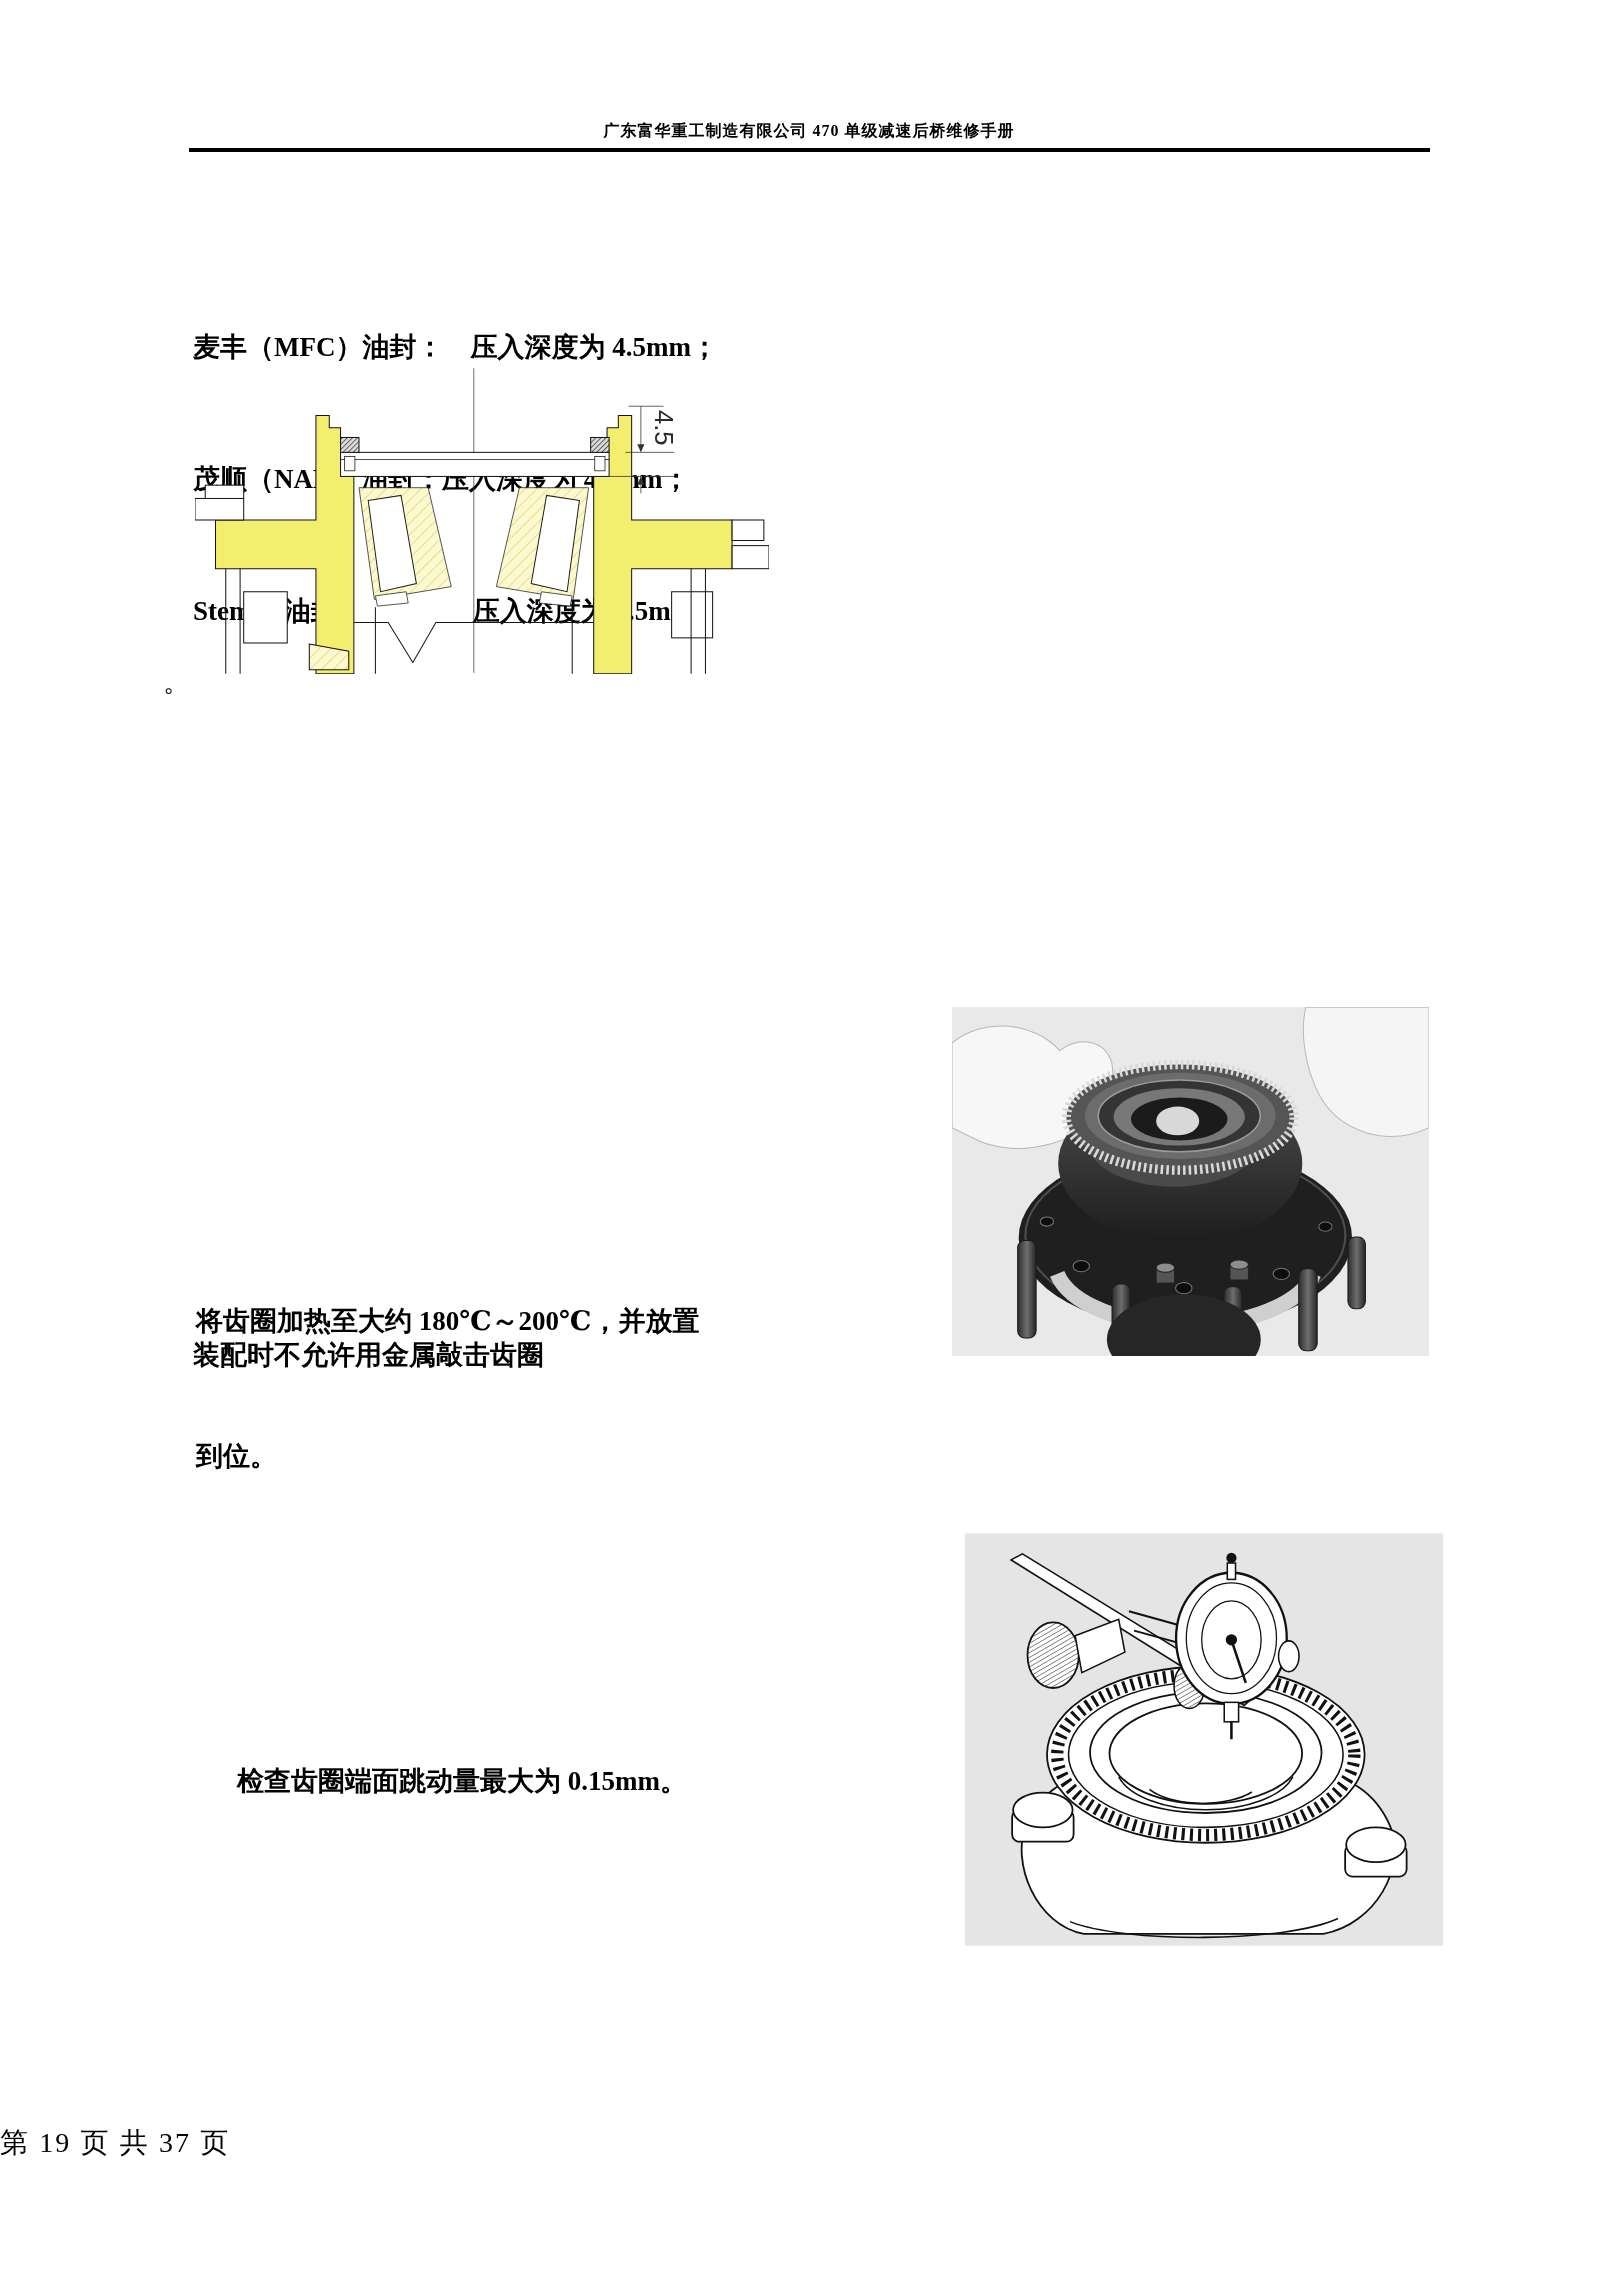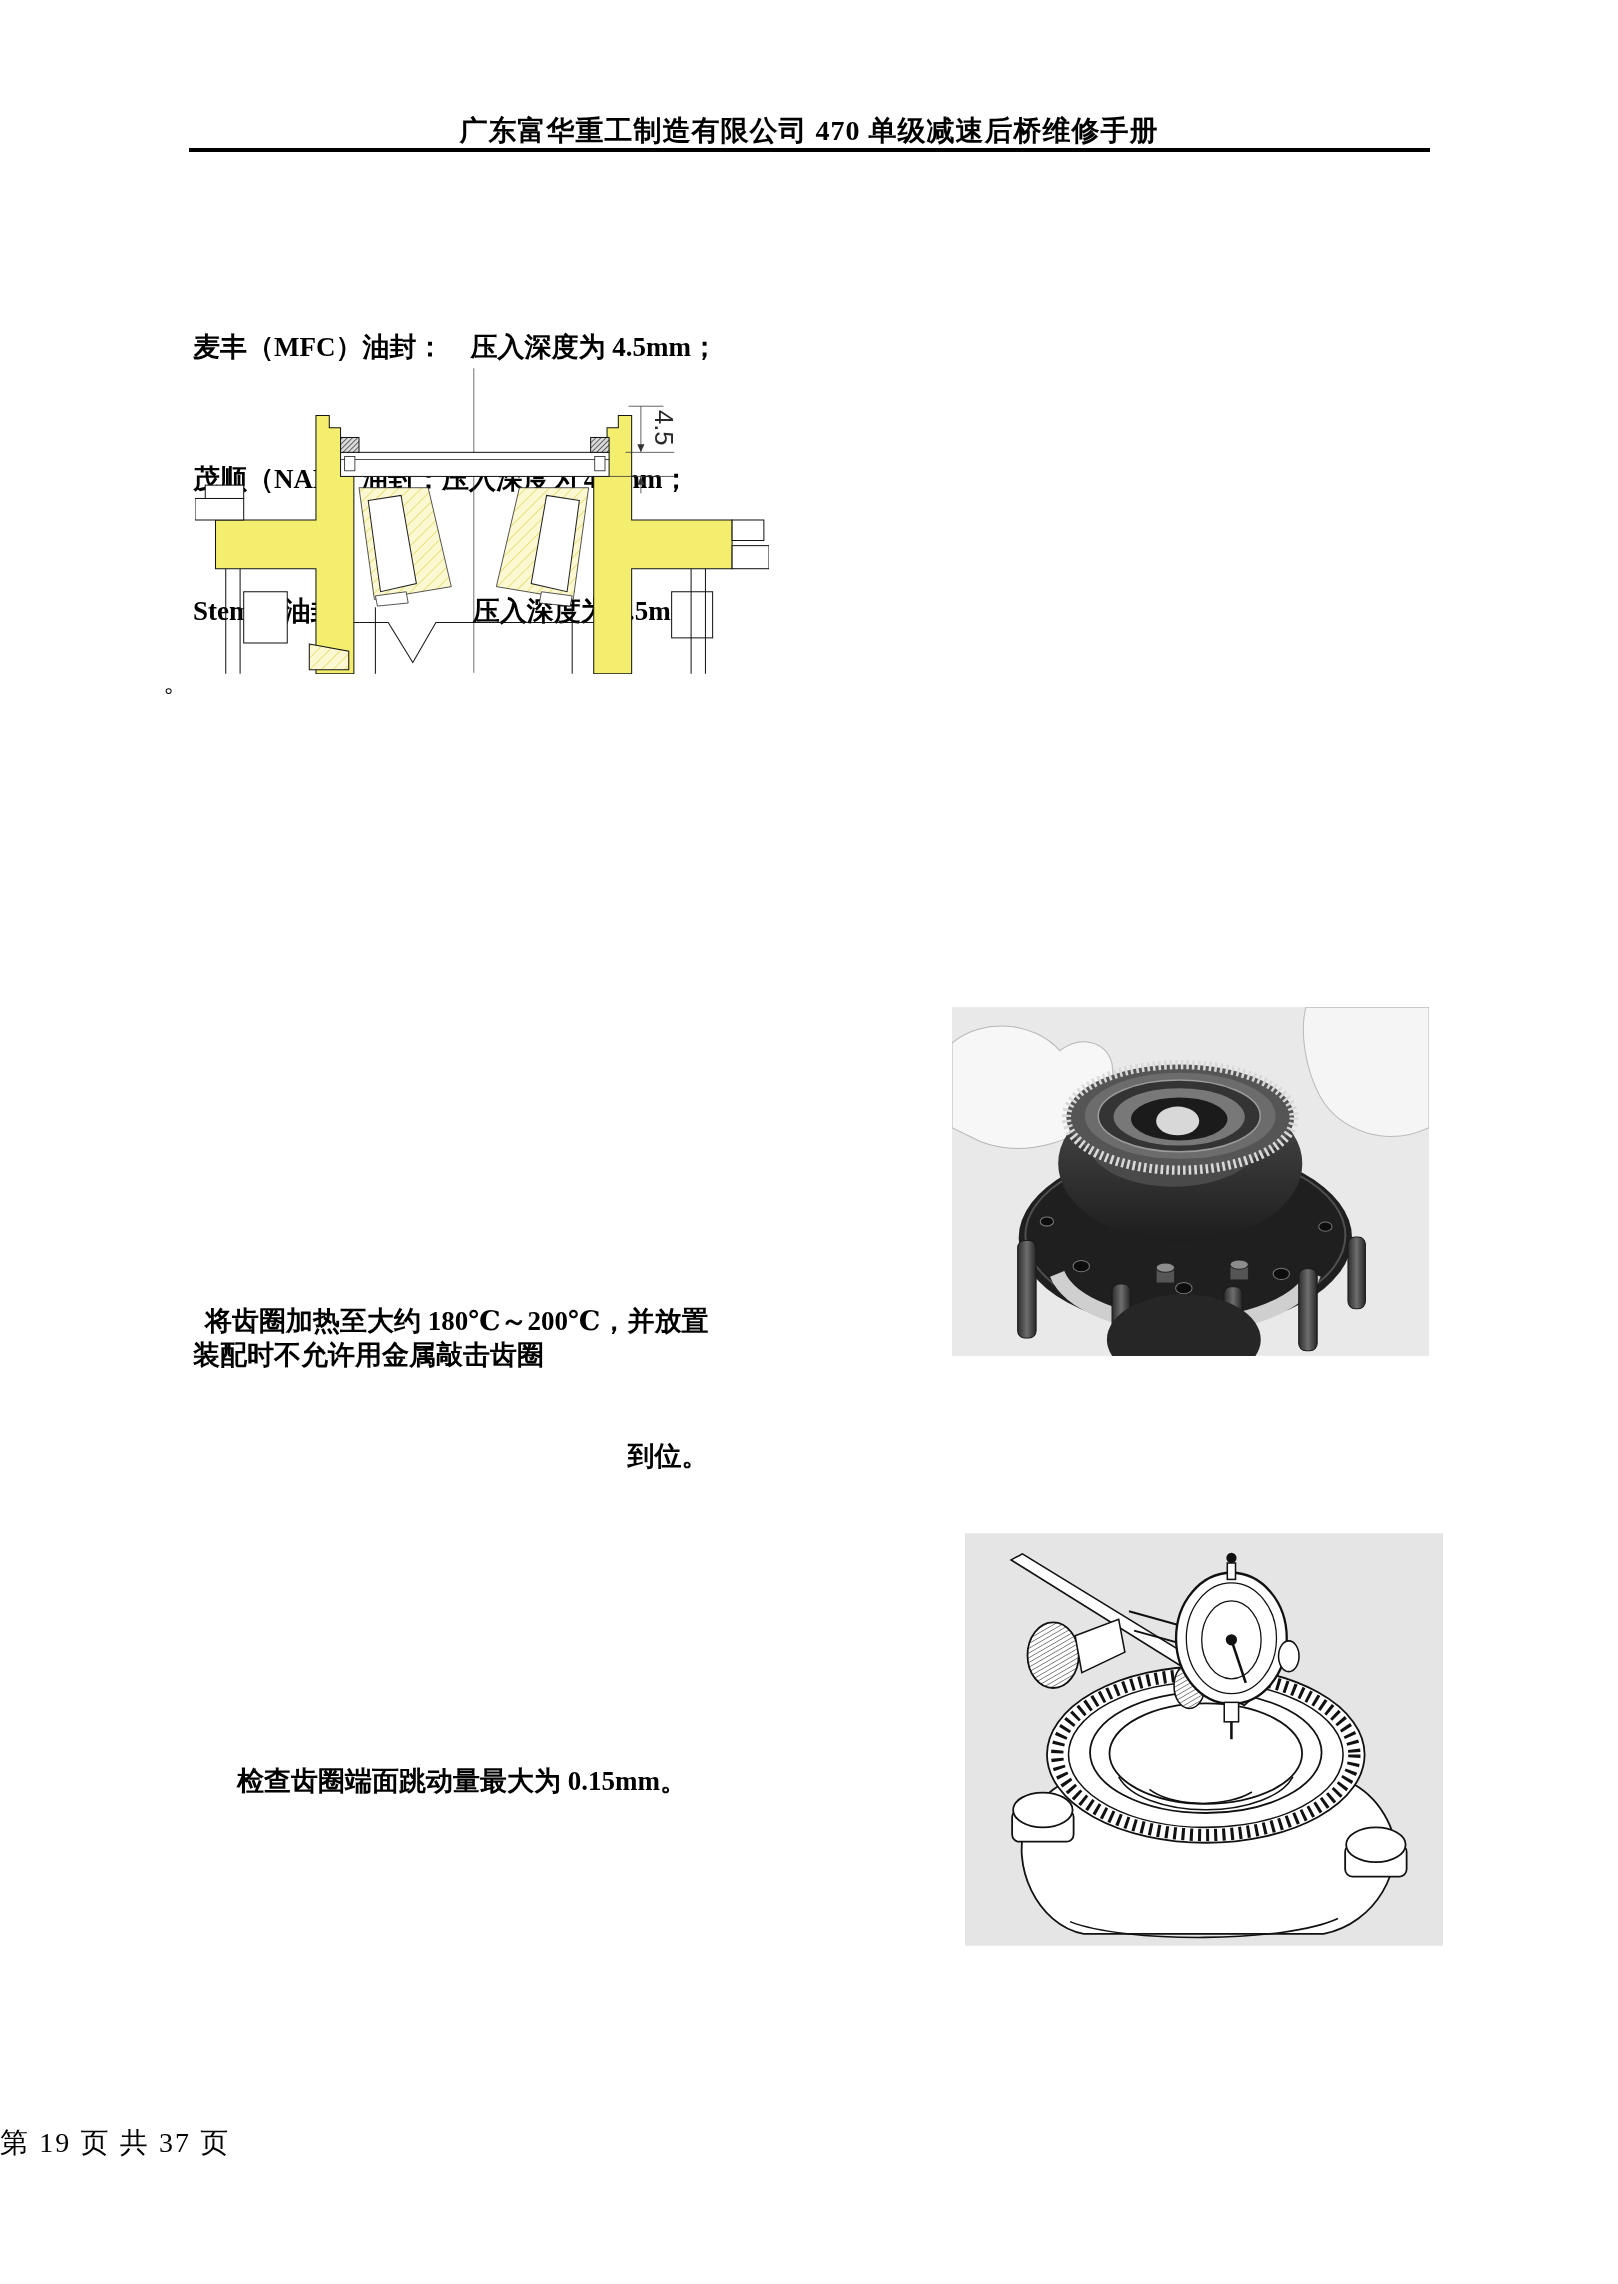--- a/index.html
+++ b/index.html
@@ -6,30 +6,30 @@
   .page{
     position:relative;
     width:1618px;height:2284px;
     background:#ffffff;
     font-family:"Liberation Serif","DejaVu Serif",serif;
     color:#000;
     overflow:hidden;
   }
   .hdr-title{
     position:absolute;top:117px;left:0;width:100%;
-    text-align:center;font-size:28px;line-height:27px;
+    text-align:center;font-size:16px;line-height:27px;
     font-weight:bold;letter-spacing:1px;
   }
   .hdr-rule{
     position:absolute;top:148px;left:189px;width:1241px;height:3.6px;
     background:#000;
   }
   .txtblock{position:absolute;font-size:27px;line-height:44px;white-space:pre;font-weight:bold;}
   .seal-specs{top:237px;left:193px;}
-  .heat-note{top:1209px;left:205px;line-height:45px;text-align:right;}
+  .heat-note{top:1209px;left:196px;line-height:45px;}
   .caution-note{top:1333px;left:193px;line-height:45px;}
   .runout-note{top:1759px;left:193px;line-height:45px;margin-left:44px;}
   .stray-period{position:absolute;top:664px;left:163px;font-size:27px;}
   .fig{position:absolute;}
   .fig svg{display:block;}
   .fig-section{top:366px;left:195px;width:574px;height:308px;}
   .fig-photo{top:1007px;left:952px;width:477px;height:349px;}
   .fig-dial{top:1533px;left:965px;width:478px;height:413px;}
   .ftr{
     position:absolute;top:2127px;left:0;width:100%;

